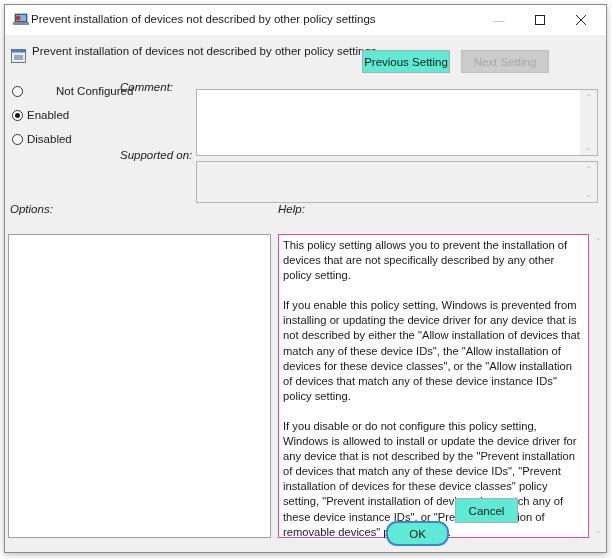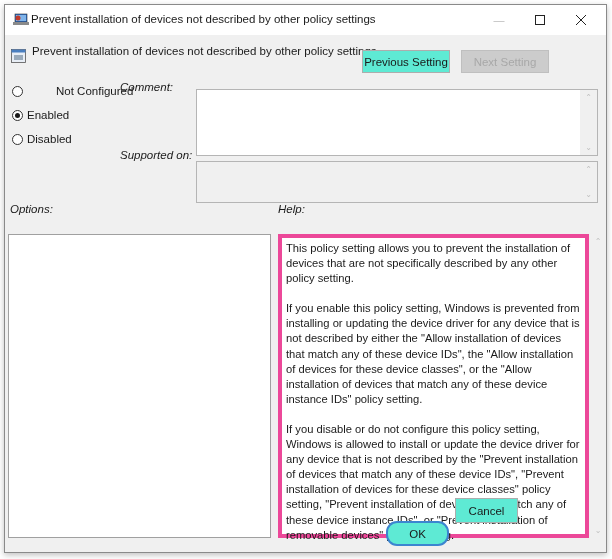--- a/index.html
+++ b/index.html
@@ -51,21 +51,21 @@
   .textbox .content { position: absolute; left: 5px; top: 4px; font-size: 11.5px; }
   .vscroll { position: absolute; right: 0; top: 0; bottom: 0; width: 17px; background: #f0f0f0; }
   .vscroll .arr { position: absolute; left: 0; width: 17px; text-align: center; font-size: 8px; color: #c0c0c0; }
   .vscroll .arr.up { top: 3px; }
   .vscroll .arr.down { bottom: 3px; }
 
   .comment-box { left: 191px; top: 84px; width: 402px; height: 67px; }
   .supported-box { left: 191px; top: 156px; width: 402px; height: 42px; }
 
   .options-box { left: 3px; top: 229px; width: 263px; height: 304px; background: #fff; border: 1px solid #a0a0a0; }
-  .help-box { left: 273px; top: 229px; width: 311px; height: 304px; background: #fff; border: 4px solid #ec4899; }
+  .help-box { left: 273px; top: 229px; width: 311px; height: 304px; background: #fff; border: 1px solid #ec4899; }
   .help-text {
     position: absolute; left: 4px; top: 3px; right: 4px; font-size: 11.2px; line-height: 15.1px; color: #1a1a1a;
   }
   .help-text p { margin: 0 0 15px 0; }
   .help-scroll { position: absolute; left: 586px; top: 229px; width: 14px; height: 304px; }
   .help-scroll .arr { position: absolute; left: 0; width: 14px; text-align: center; font-size: 8px; color: #c0c0c0; }
 
   .btn-ok { left: 381px; top: 516px; width: 63px; height: 25px; border-radius: 11px; }
   .btn-cancel { left: 450px; top: 493px; width: 63px; height: 25px; }
   .btn-apply { left: 520px; top: 516px; width: 63px; height: 25px; }

